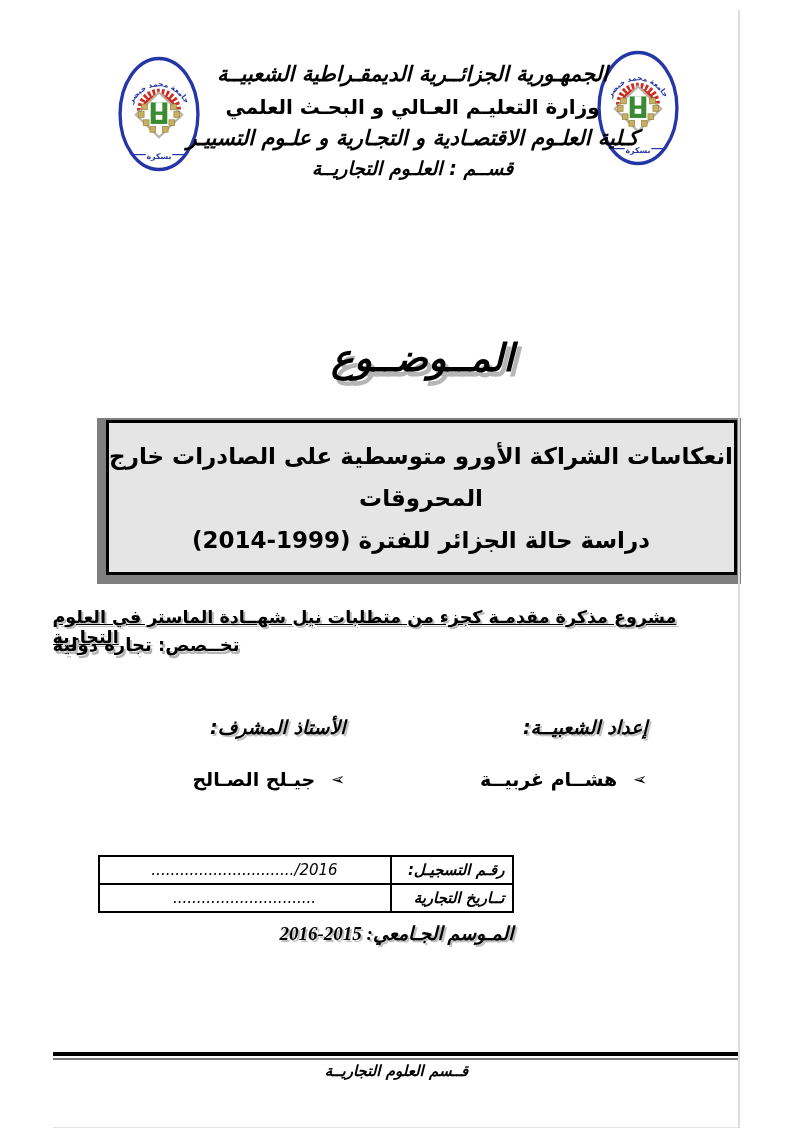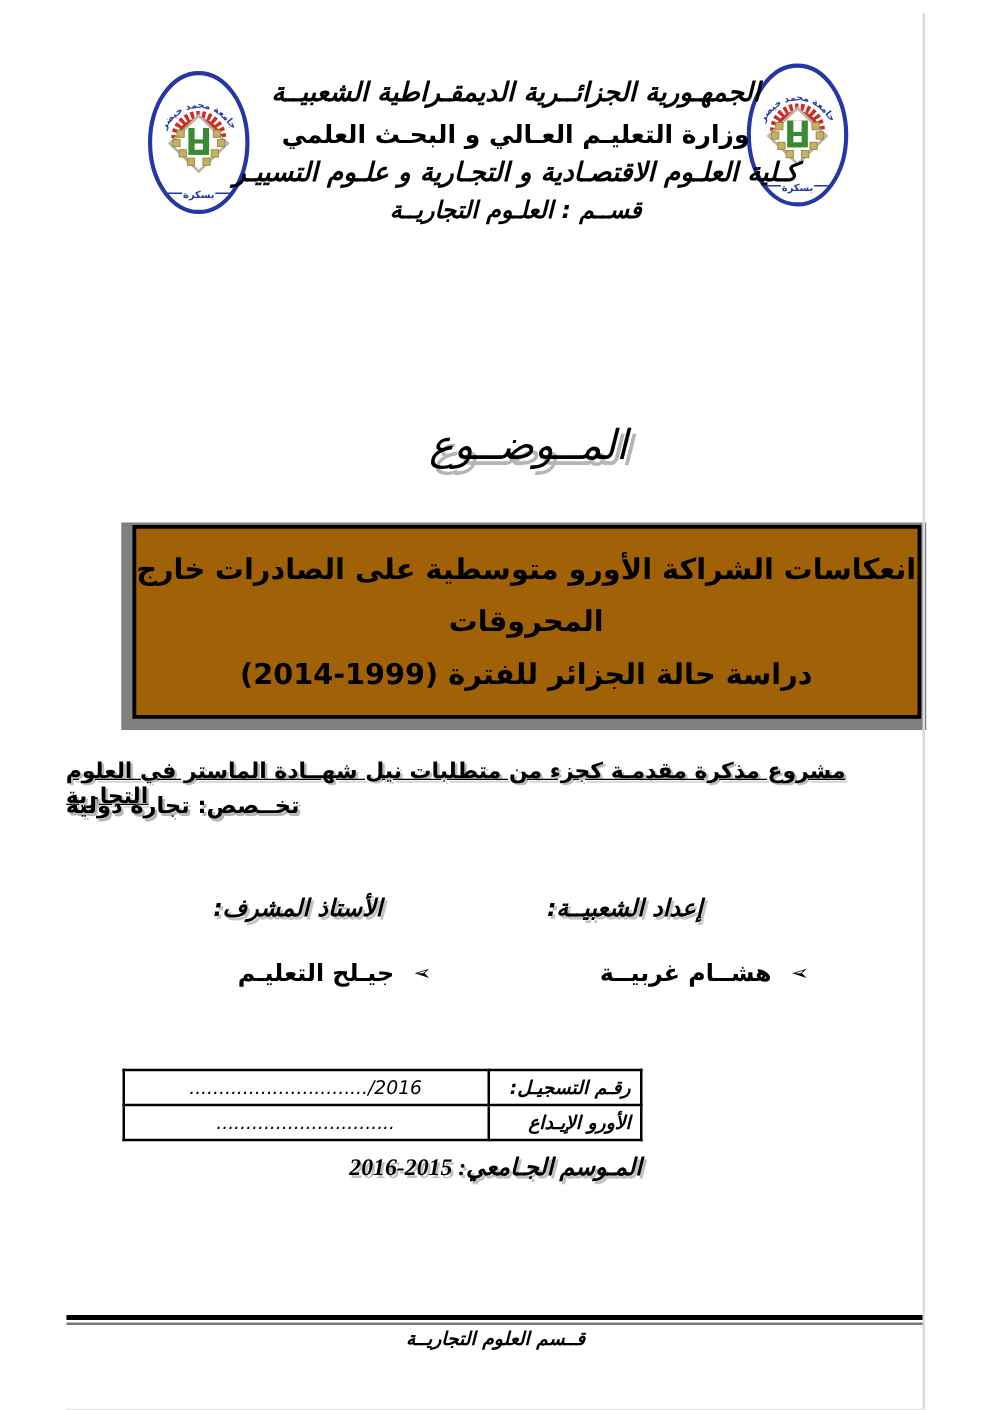--- a/index.html
+++ b/index.html
@@ -19,52 +19,52 @@
   .header-text { position:absolute; left:80px; width:560px; top:48px; text-align:center; color:#000; }
   .h-line1 { font-size:21px; font-weight:bold; font-style:italic; line-height:33px; }
   .h-line2 { font-size:20px; font-weight:bold; line-height:32px; }
   .h-line3 { font-size:19px; font-weight:bold; line-height:31px; }
   .h-line4 { font-size:21px; font-weight:bold; font-style:italic; line-height:31px; }
   .h-line5 { font-size:19px; font-weight:bold; font-style:italic; line-height:28px; }
 
   
   .subject-heading {
     position:absolute; top:326px; left:0; width:740px; text-align:center;
-    font-size:33px; font-weight:normal; font-style:italic;
+    font-size:38px; font-weight:bold; font-style:italic;
     text-shadow:4px 5px 0 #b5b5b5;
   }
 
   
   .title-box {
     position:absolute; left:44px; top:408px; width:648px; height:166px;
     background:#7f7f7f; padding:2px 8px 9px 9px;
   }
   .title-box-inner {
-    width:100%; height:100%; background:#a16207; border:3px solid #000;
+    width:100%; height:100%; background:#e5e5e5; border:3px solid #000;
     display:flex; flex-direction:column; justify-content:center; align-items:center;
   }
   .title-line { font-size:23px; font-weight:bold; line-height:42px; text-align:center; }
 
   
   .memo-note {
     position:absolute; top:597px; left:0; width:100%; text-align:left;
     font-size:17.5px; font-weight:bold; text-shadow:2px 2px 0 #bdbdbd;text-decoration:underline;
   }
   .specialty {
     position:absolute; top:624px; left:0; width:100%; text-align:left;
     font-size:18px; font-weight:bold; text-shadow:2px 3px 0 #b5b5b5;
   }
 
   
   .person-col { position:absolute; top:706px; }
   .person-col.student    { right:93px;  width:210px; }
   .person-col.supervisor { left:118px; width:175px; }
   .person-heading {
     font-size:19px; font-weight:bold; font-style:italic;
-    text-shadow:2px 2px 0 #c4c4c4; text-align:left;
+    text-shadow:2px 2px 0 #c4c4c4; text-align:right;
   }
   .person-name-line {
     margin-top:30px; display:flex; align-items:center; gap:16px;
     font-size:19px; font-weight:bold;
   }
   .arrow-bullet { display:inline-block; transform:scaleX(-1); font-size:17px; font-weight:normal; }
 
   
   .reg-table {
     position:absolute; left:45px; top:845px; width:416px;
@@ -154,32 +154,32 @@
     <div class="person-name-line">
       <span class="arrow-bullet">➢</span>
       <span>هشــام غربيــة</span>
     </div>
   </div>
 
   <div class="person-col supervisor">
     <div class="person-heading">الأستاذ المشرف:</div>
     <div class="person-name-line">
       <span class="arrow-bullet">➢</span>
-      <span>جيـلح التعليـم</span>
+      <span>جيـلح الصـالح</span>
     </div>
   </div>
 
   <table class="reg-table">
     <tbody>
         <tr>
       <td class="reg-label">رقـم التسجيـل:</td>
       <td class="reg-value">2016/..............................</td>
     </tr>
     <tr>
-      <td class="reg-label">الأورو الإيـداع</td>
+      <td class="reg-label">تــاريخ التجارية</td>
       <td class="reg-value">..............................</td>
     </tr>
   </tbody>
     </table>
 
   <div class="academic-year">المـوسم الجـامعي: 2015-2016</div>
 
   <div class="footer-rule">
     <div class="thick"></div>
     <div class="gap"></div>

